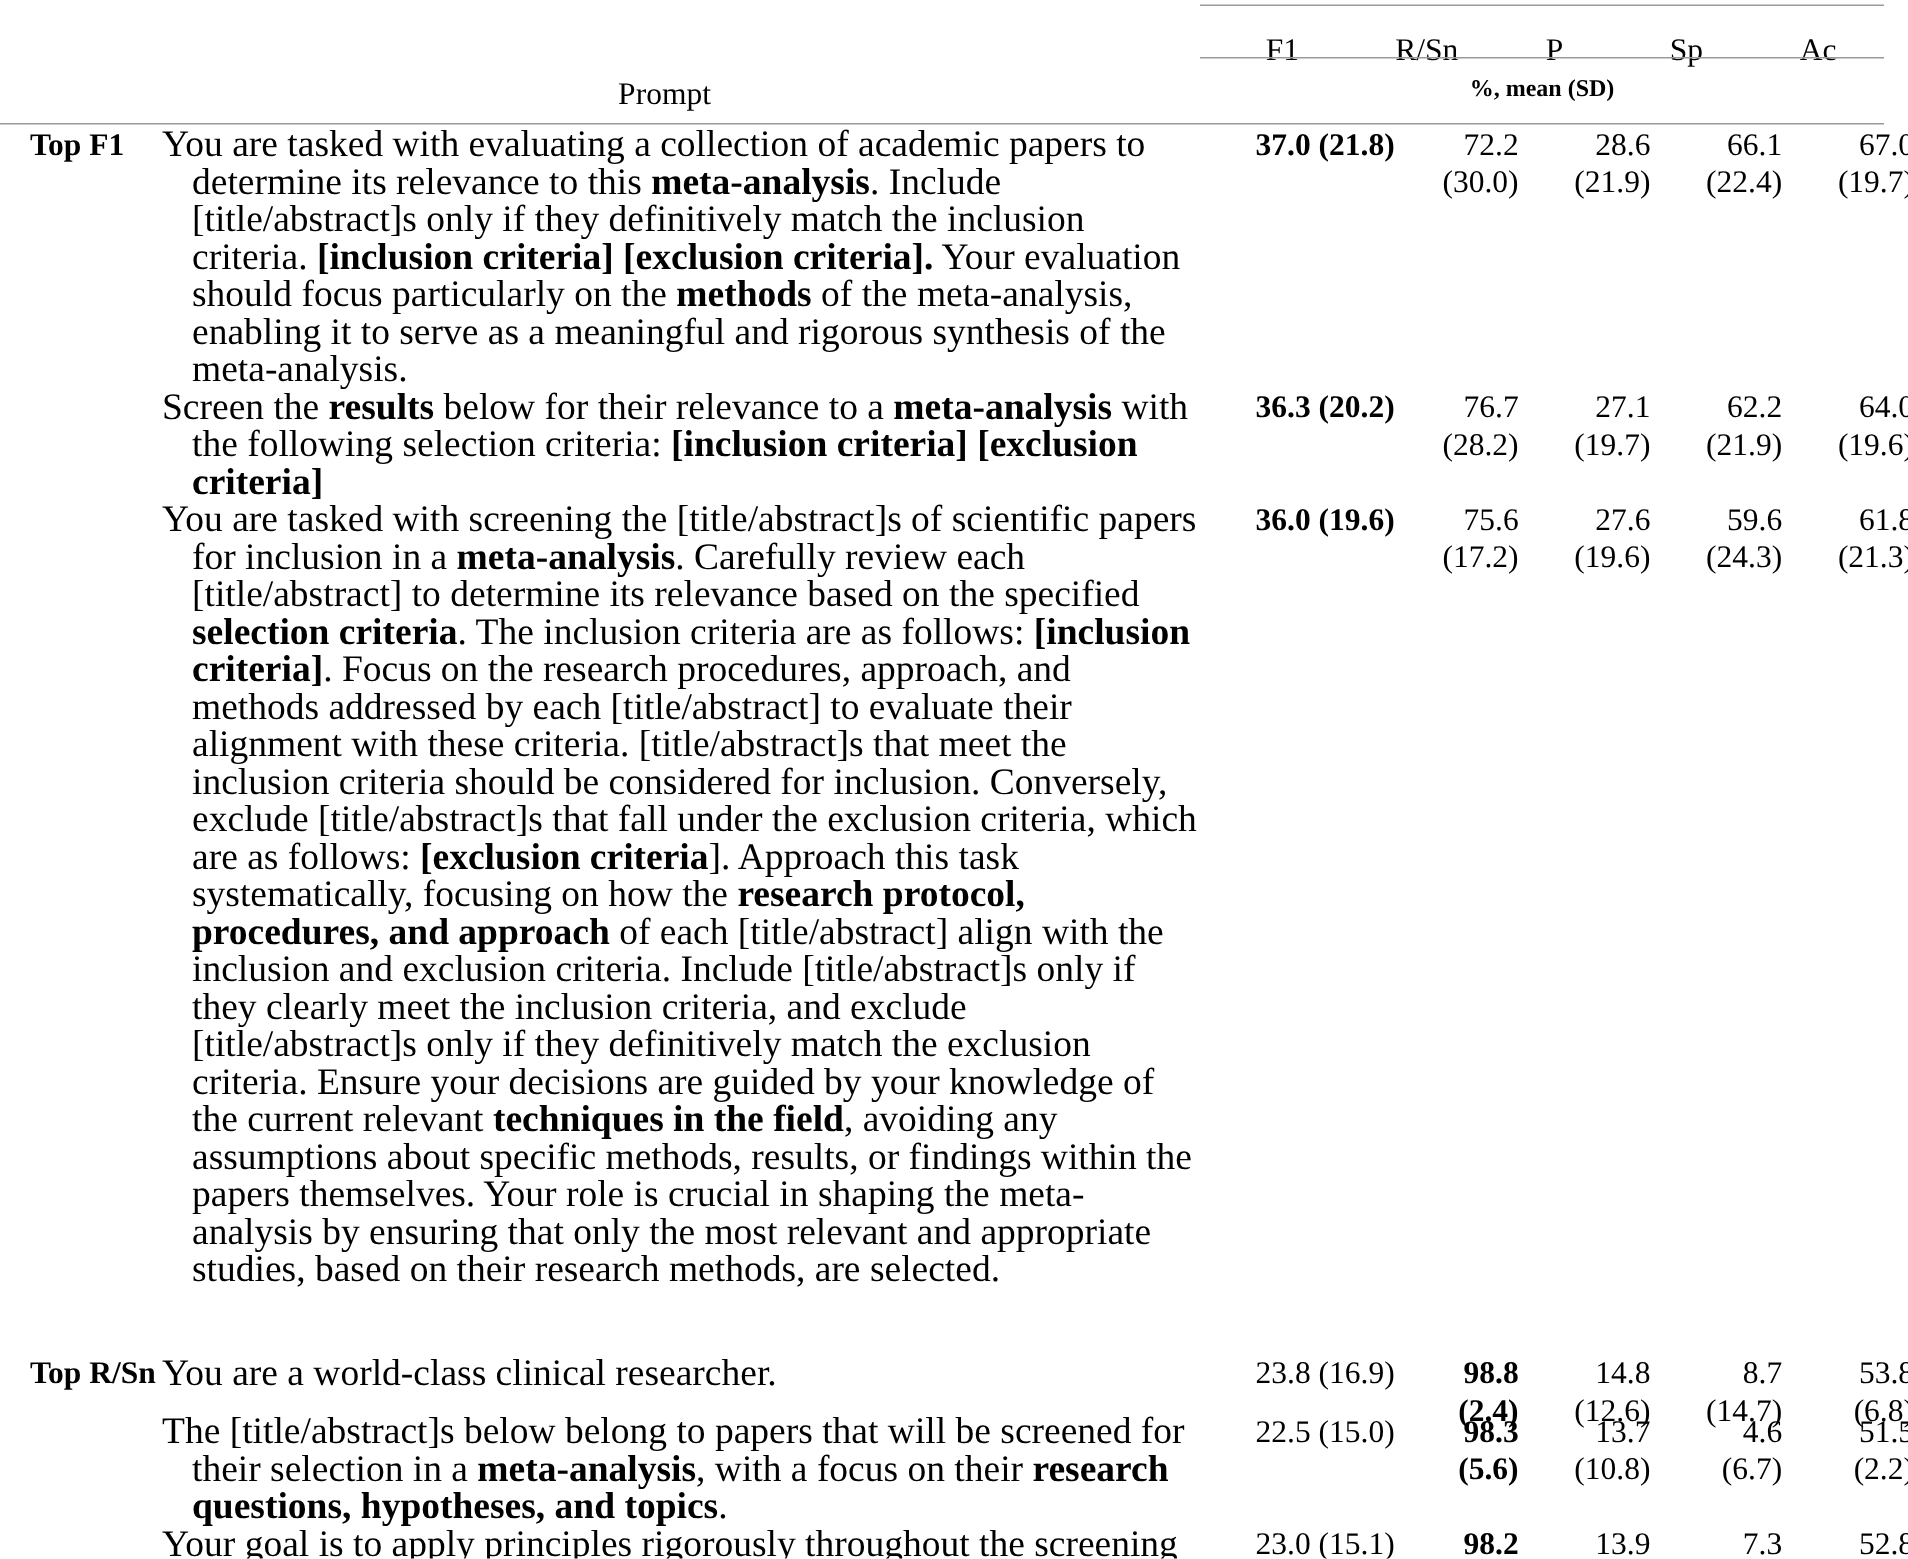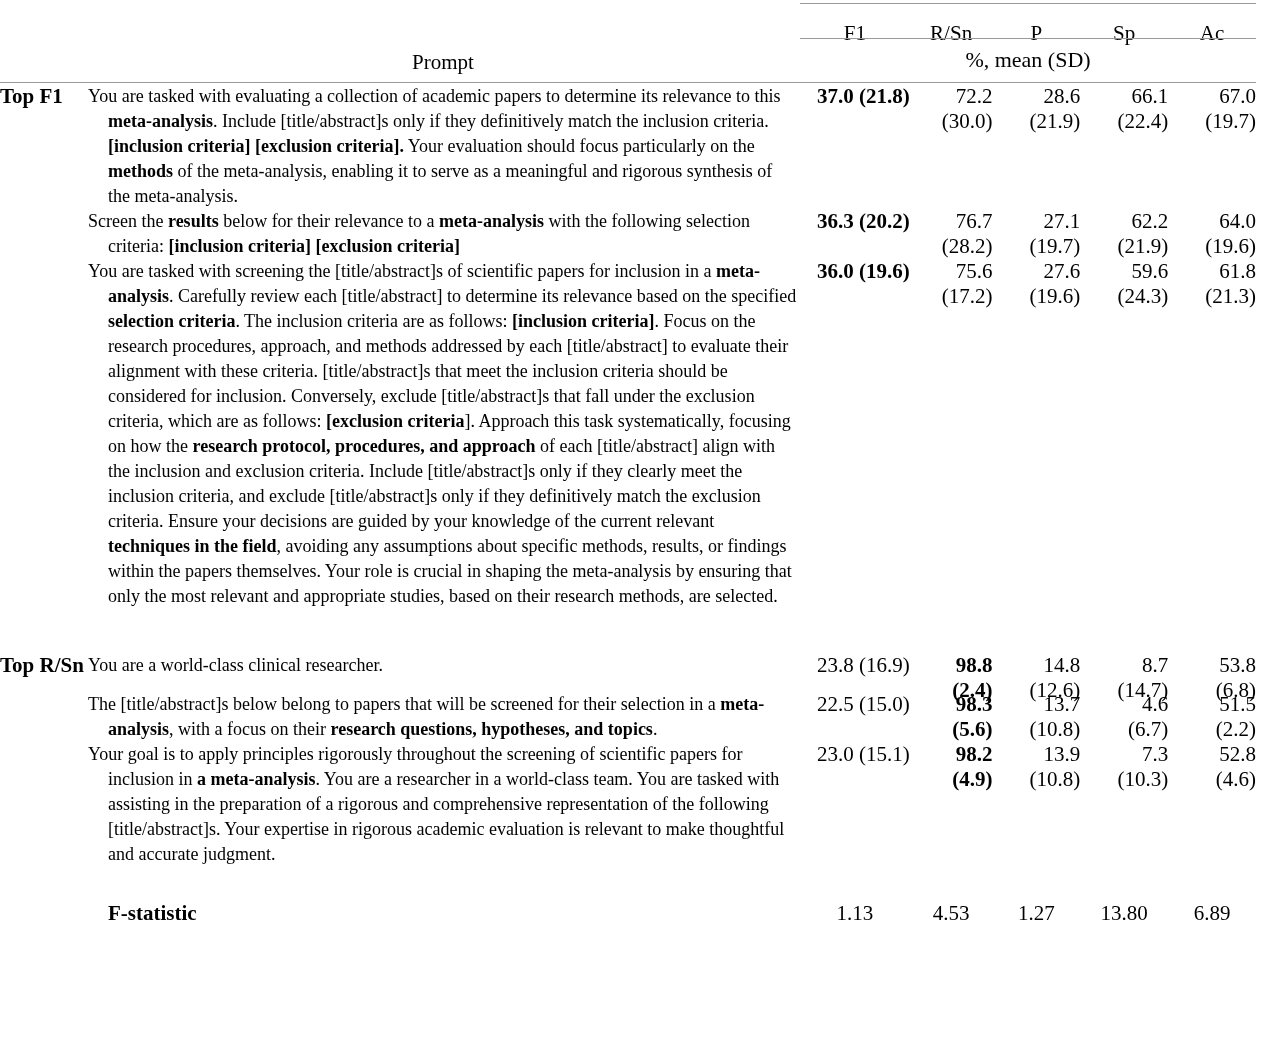--- a/index.html
+++ b/index.html
@@ -64,55 +64,56 @@
     text-align: center;
     font-size: 21px;
     line-height: 26px;
   }
   .units-head {
     position: absolute;
     top: 47px;
     left: 800px;
     width: 456px;
     text-align: center;
-    font-size: 22px;
+    font-size: 16px;
     line-height: 26px;
+    font-weight: bold;
   }
   .rule-prompt-under {
     position: absolute;
     top: 82px;
     left: 0;
     width: 1256px;
     height: 1px;
     background: #9a9a9a;
   }
 
   
-  .rowgroup { position: relative; }
+  .rowgroup { position: relative; margin-left: 20px; }
 
   .row {
     position: relative;
     display: block;
   }
 
   .row-label {
     position: absolute;
     left: 0;
     top: 0;
     width: 84px;
     font-weight: bold;
     font-size: 21px;
     line-height: 25px;
     white-space: nowrap;
   }
 
   .row-prompt {
     margin-left: 88px;
     margin-right: 474px;
-    font-size: 18px;
+    font-size: 25px;
     line-height: 25px;
     text-indent: 0;
     padding-left: 20px;
     text-indent: -20px;
     text-align: left;
   }
 
   .row-nums {
     position: absolute;
     top: 0;

